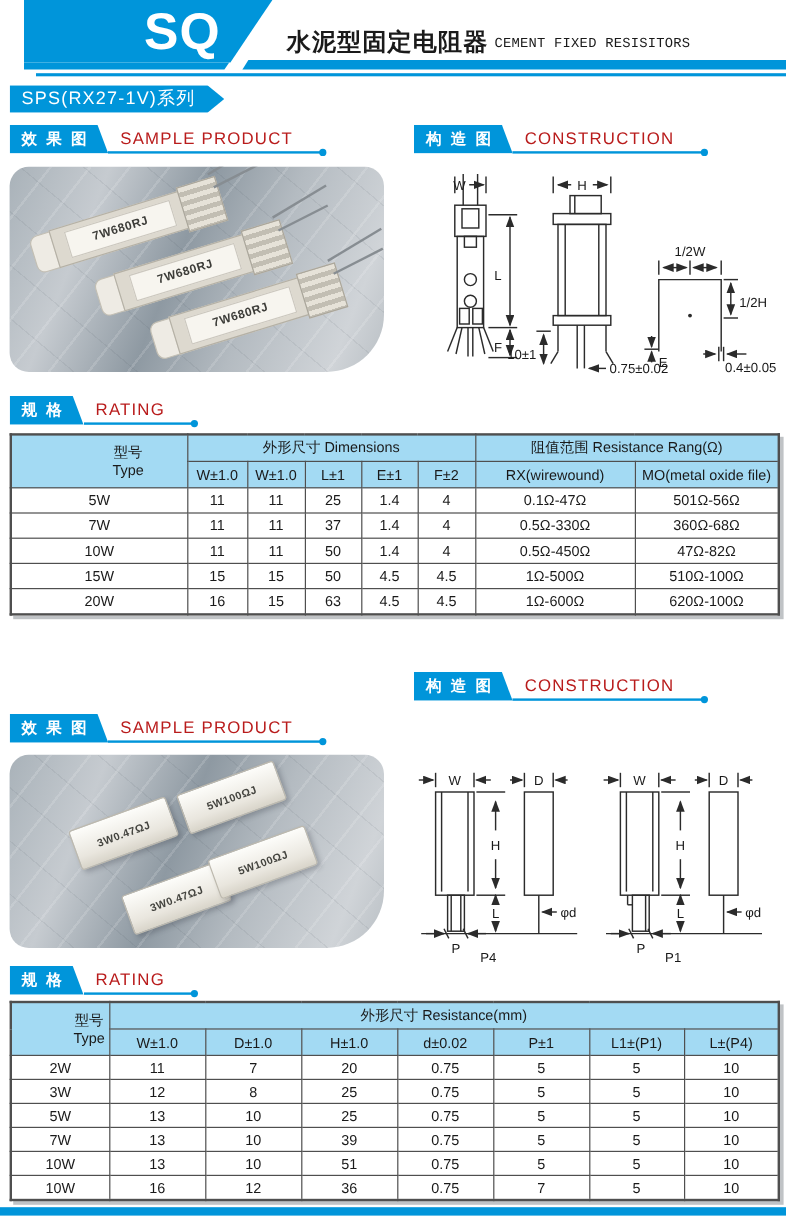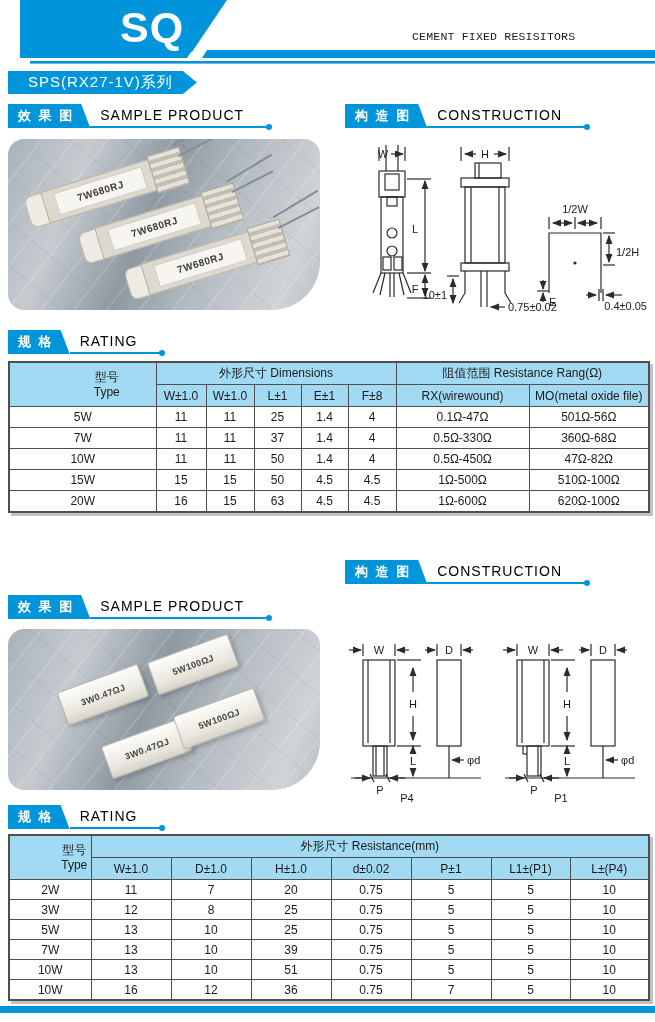--- a/index.html
+++ b/index.html
@@ -6,28 +6,28 @@
   .page{position:relative;width:655px;height:1022px;background:#fff;overflow:hidden;
         font-family:"Liberation Sans","DejaVu Sans",sans-serif;color:#1a1a1a;}
   
   .hdr{position:absolute;left:0;top:0;width:655px;height:66px;margin-left:20px;}
   .hdr svg{position:absolute;left:0;top:0;}
   .hdr-sq{position:absolute;left:100px;top:6px;font-size:43px;font-weight:bold;color:#fff;letter-spacing:1px;line-height:1;}
   .hdr-cn{position:absolute;left:219px;top:22px;font-size:20px;font-weight:bold;letter-spacing:1px;}
   .hdr-en{position:absolute;left:392px;top:30px;font-size:11.5px;letter-spacing:0.2px;font-family:Liberation Mono, monospace;}
   
   .series-tag{position:absolute;left:8px;height:23px;display:inline-flex;align-items:center;
-      background:#0095da;color:#fff;font-size:15px;padding:0 24px 0 20px;letter-spacing:1px;
+      background:#0095da;color:#fff;font-size:15px;padding:0 24px 0 10px;letter-spacing:1px;
       clip-path:polygon(0 0,calc(100% - 14px) 0,100% 50%,calc(100% - 14px) 100%,0 100%);}
   .series-tag .serif{font-family:"Liberation Serif","DejaVu Serif",serif;font-size:17px;margin-right:1px;}
   
   .sec-label{position:absolute;display:inline-flex;align-items:flex-end;height:22px;}
   .sec-box{background:#0095da;color:#fff;font-size:13px;font-weight:bold;letter-spacing:2px;
       padding:3px 16px 3px 10px;clip-path:polygon(0 0,calc(100% - 9px) 0,100% 100%,0 100%);}
-  .sec-en{position:relative;font-size:14px;color:#000000;letter-spacing:1px;
+  .sec-en{position:relative;font-size:14px;color:#b91c1c;letter-spacing:1px;
       padding:0 26px 3px 10px;border-bottom:2px solid #0095da;}
   .sec-en::after{content:"";position:absolute;right:-2px;bottom:-4px;width:6px;height:6px;
       border-radius:50%;background:#0095da;}
   
   .photo{position:absolute;left:8px;width:312px;border-radius:16px 16px 48px 16px;overflow:hidden;
       background:linear-gradient(112deg,#a9b2b9 0%,#c6cbd0 22%,#8e99a2 45%,#b4bbc1 65%,#d0d4d8 88%,#b9bfc4 100%);}
   .photo::before{content:"";position:absolute;inset:0;
       background:repeating-linear-gradient(128deg,rgba(255,255,255,.14) 0 2px,rgba(0,0,0,0) 2px 26px),
                  repeating-linear-gradient(40deg,rgba(60,70,80,.08) 0 1px,rgba(0,0,0,0) 1px 34px);}
   .res-sps{position:absolute;width:168px;height:38px;transform:rotate(-17deg);}
@@ -70,20 +70,21 @@
 <div class="page">
 
   <div class="hdr">
     <svg width="655" height="66" viewBox="0 0 655 66">
       <polygon points="0,0 207,0 172,52 0,52" fill="#0095da"></polygon>
       <polygon points="0,52 171,52 167,58 0,58" fill="#0095da"></polygon>
       <polygon points="187,50 655,50 655,58 182,58" fill="#0095da"></polygon>
       <rect x="10" y="61" width="645" height="2.6" fill="#0095da"></rect>
     </svg>
     <div class="hdr-sq">SQ</div>
+    <div class="hdr-cn">水泥型固定电阻器</div>
     <div class="hdr-en">CEMENT FIXED RESISITORS</div>
   </div>
 
   <div class="series-tag" style="top:71px;">
     <span>SPS(RX27-1V)系列</span>
   </div>
 
   <div class="sec-label" style="left:8px;top:106px;">
     <span class="sec-box">效 果 图</span>
     <span class="sec-en">SAMPLE PRODUCT</span>
@@ -230,21 +231,21 @@
           <div>Type</div>
         </th>
         <th colspan="5">外形尺寸 Dimensions</th>
         <th colspan="2">阻值范围 Resistance Rang(Ω)</th>
       </tr>
       <tr>
         <th>W±1.0</th>
         <th>W±1.0</th>
         <th>L±1</th>
         <th>E±1</th>
-        <th>F±8</th>
+        <th>F±2</th>
         <th>RX(wirewound)</th>
         <th>MO(metal oxide file)</th>
       </tr>
     </thead>
     <tbody>
       <tr>
         <td>5W</td>
           <td>11</td>
           <td>11</td>
           <td>25</td>

